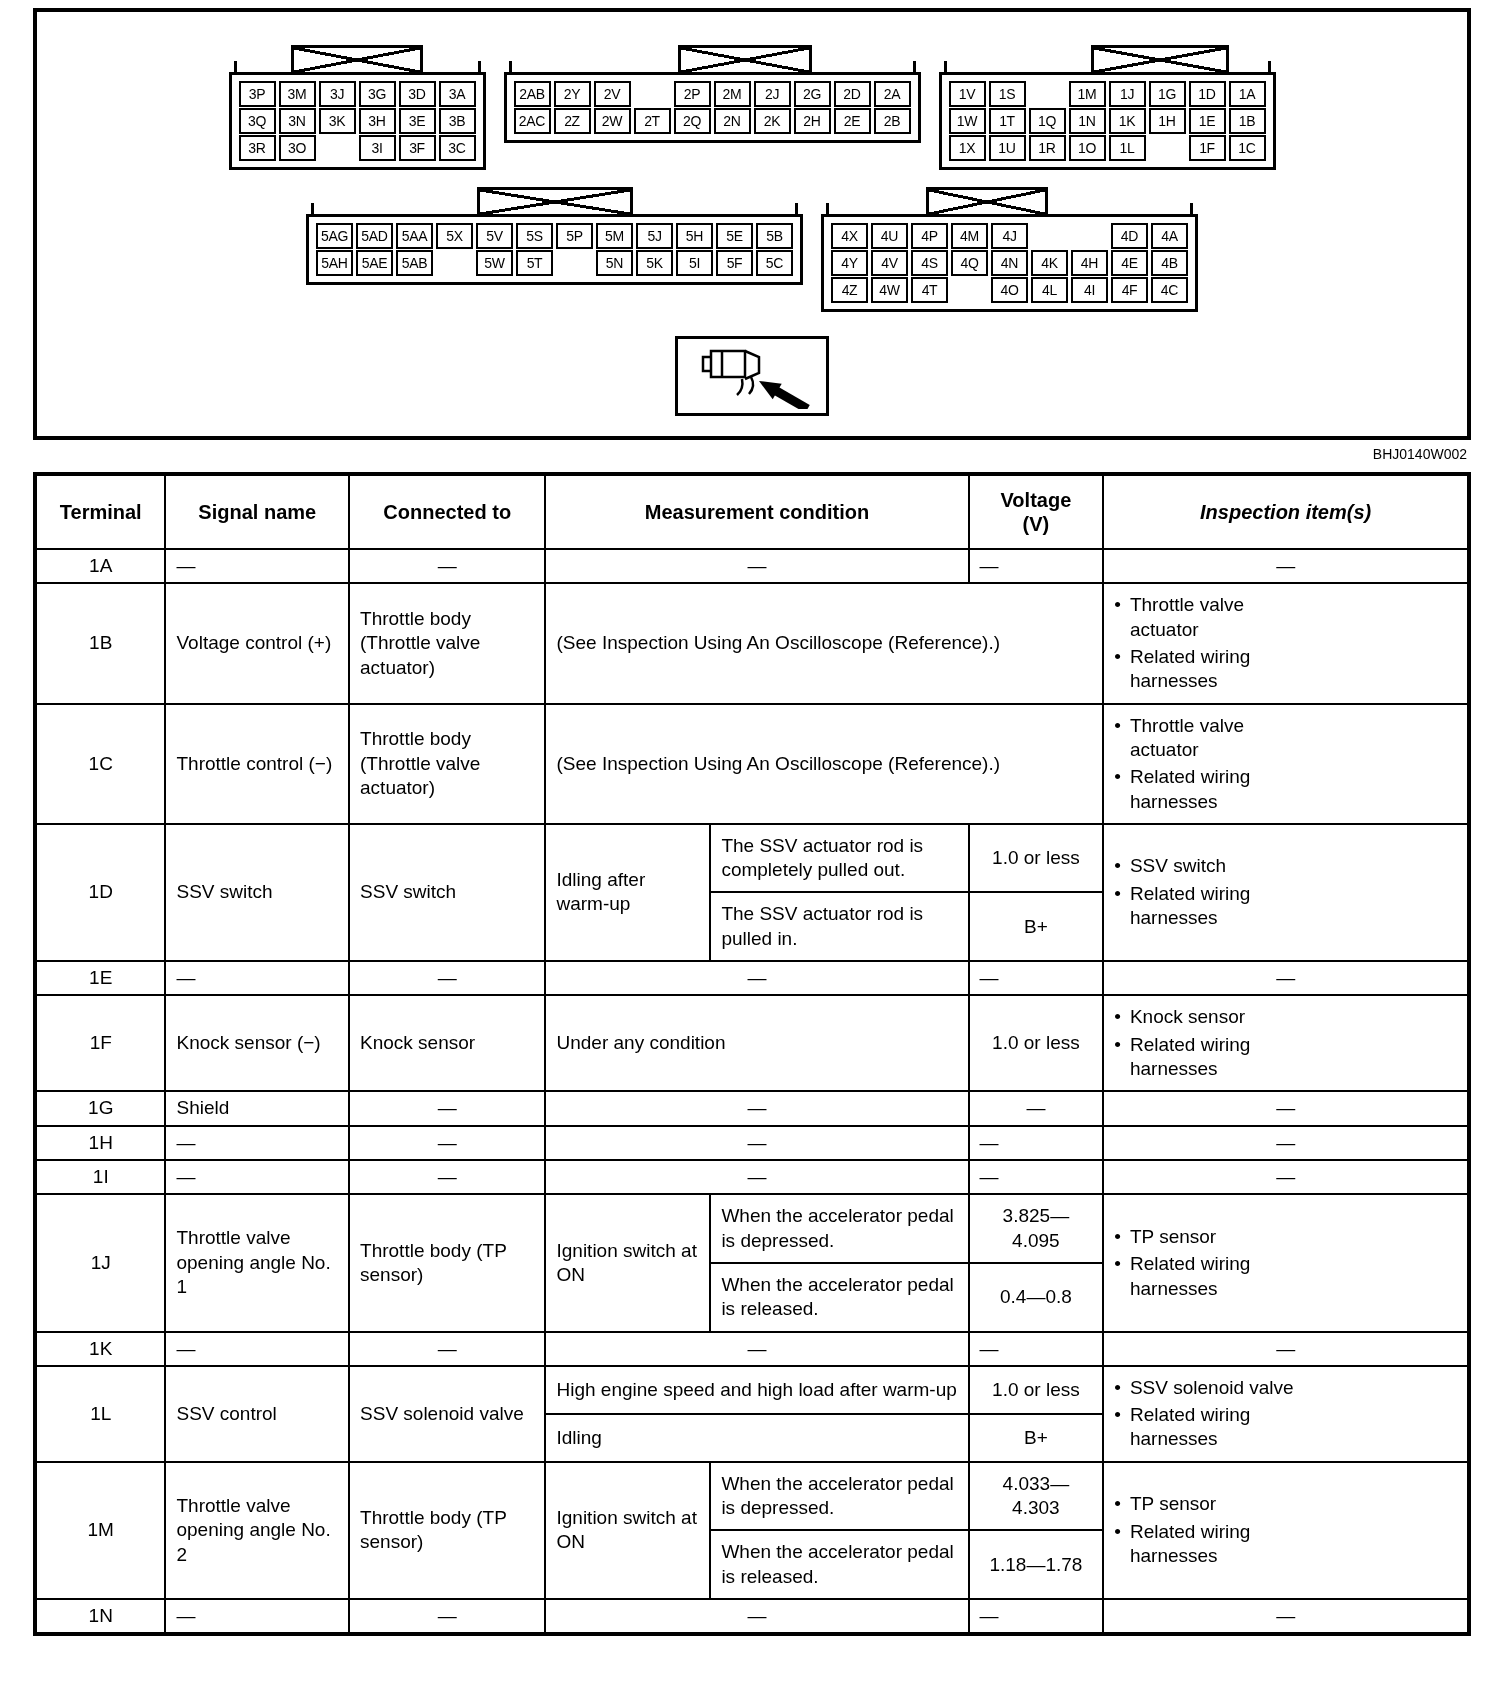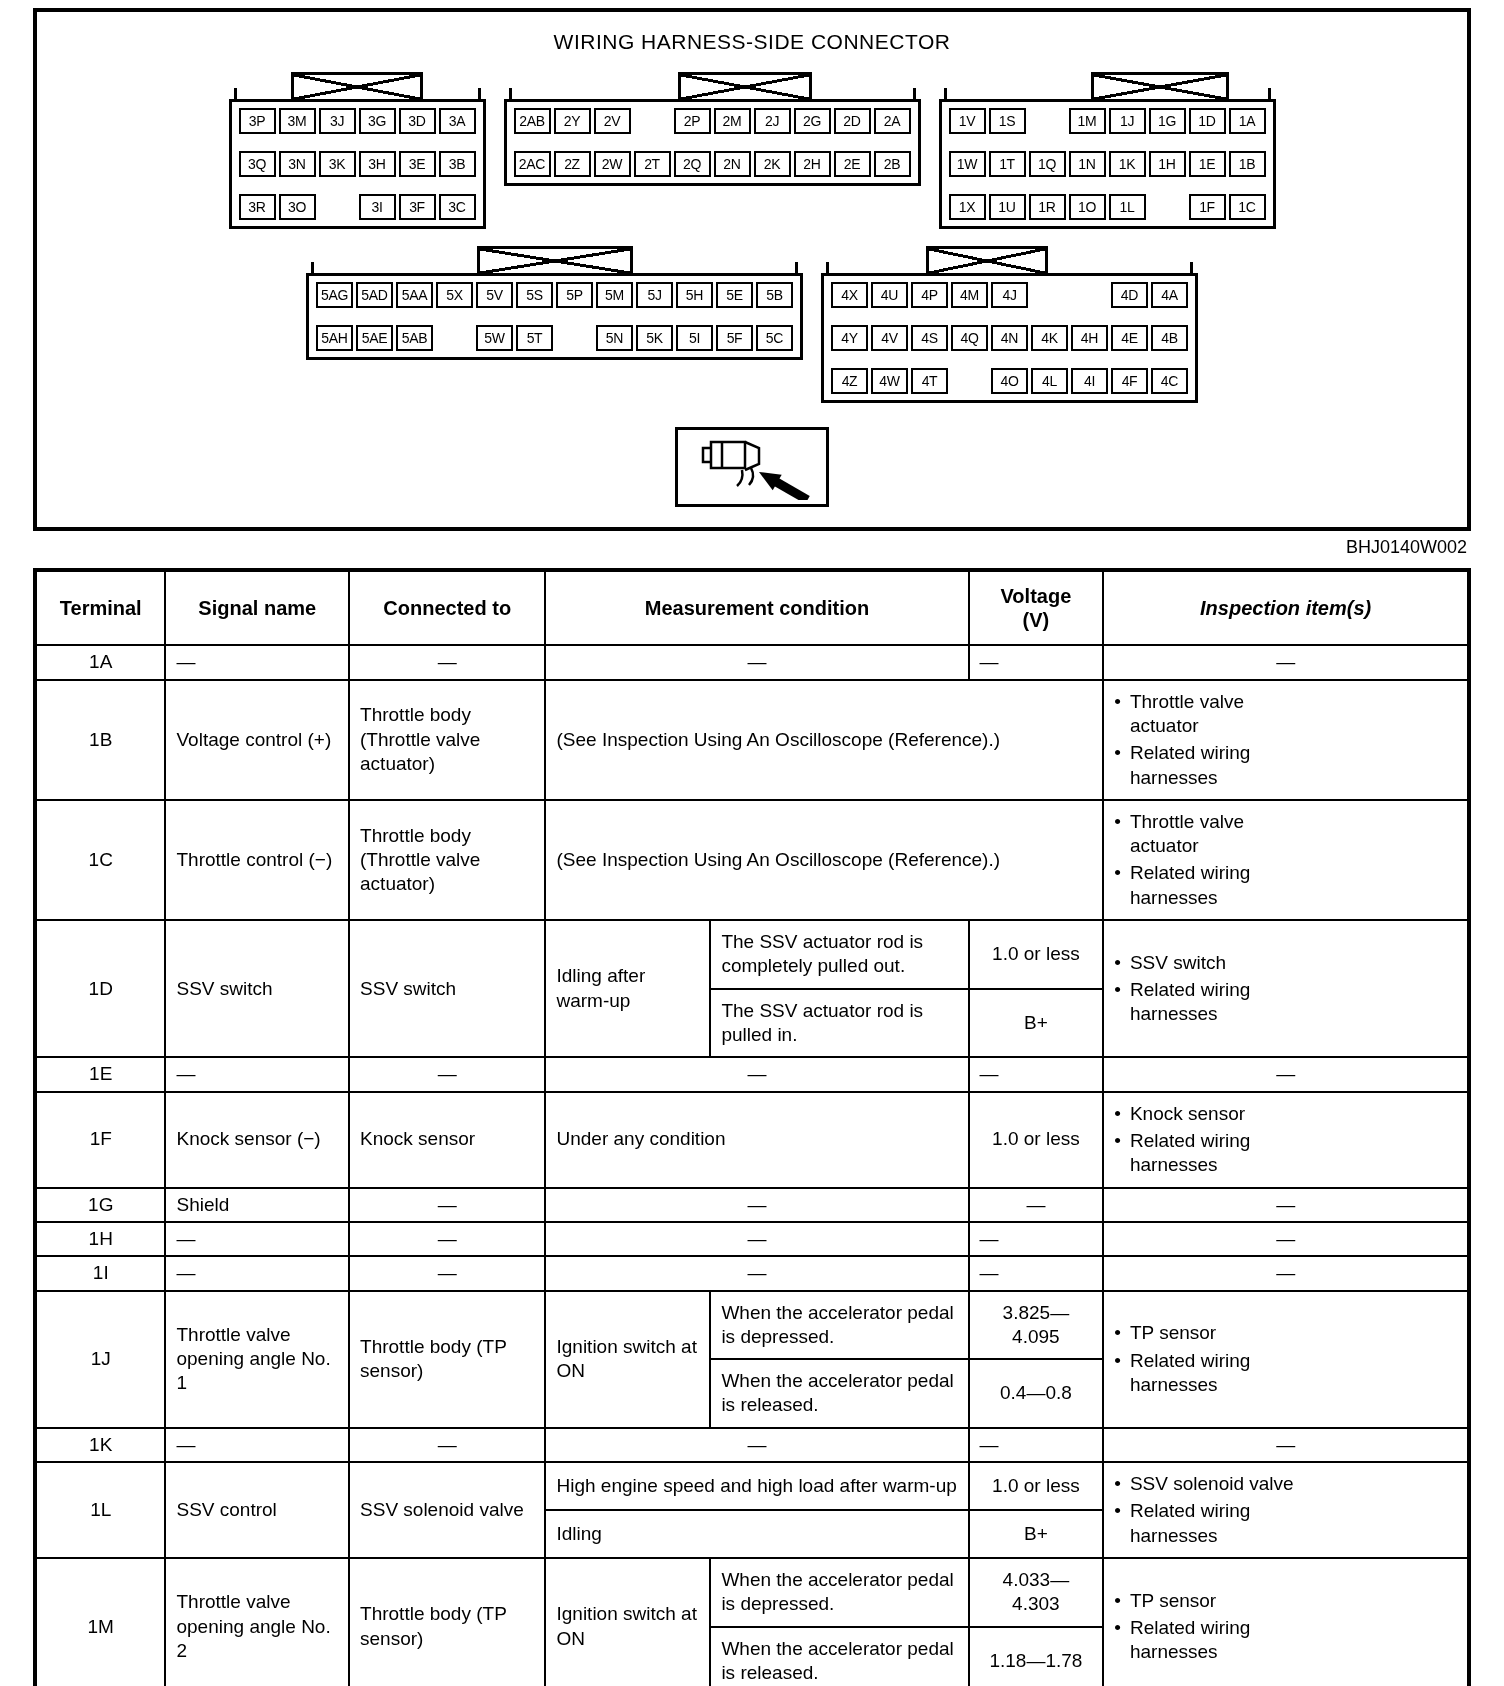--- a/index.html
+++ b/index.html
@@ -35,35 +35,35 @@
       linear-gradient(to top right, transparent calc(50% - 1.5px), #000 calc(50% - 1.5px), #000 calc(50% + 1.5px), transparent calc(50% + 1.5px)),
       linear-gradient(to bottom right, transparent calc(50% - 1.5px), #000 calc(50% - 1.5px), #000 calc(50% + 1.5px), transparent calc(50% + 1.5px));
   }
   .connector[data-conn="3"] .xtab { left: 50%; width: 132px; }
   .connector[data-conn="2"] .xtab { left: 58%; width: 134px; }
   .connector[data-conn="1"] .xtab { left: 66%; width: 138px; }
   .connector[data-conn="5"] .xtab { left: 50%; width: 156px; }
   .connector[data-conn="4"] .xtab { left: 44%; width: 122px; }
 
   .pin-row { display: flex; gap: 3px; }
-  .pin-row + .pin-row { margin-top: 17px; }
+  .pin-row + .pin-row { margin-top: 1px; }
   .pin {
     width: 37px; height: 26px; border: 2px solid #000;
     display: flex; align-items: center; justify-content: center;
     font-size: 14px; letter-spacing: -0.3px; background: #fff;
   }
   .pin.blank { border-color: transparent; background: transparent; }
 
   .plug-wrap { display: flex; justify-content: center; margin-top: 24px; }
   .plug-box {
     border: 3px solid #000; width: 154px; height: 80px;
     display: flex; align-items: center; justify-content: center;
   }
 
-  .figure-code { text-align: right; font-size: 18px; padding: 6px 4px 10px 0; }
+  .figure-code { text-align: right; font-size: 14px; padding: 6px 4px 10px 0; }
 
   
   table.term-table {
     width: 100%; border-collapse: collapse; border: 4px solid #000; table-layout: fixed;
   }
   .term-table th, .term-table td { border: 2px solid #000; }
   .term-table th {
     font-size: 20px; font-weight: bold; text-align: center;
     padding: 12px 6px; white-space: pre-line; line-height: 1.2;
   }
@@ -80,21 +80,20 @@
   .bullet-item { display: flex; gap: 9px; align-items: flex-start; text-align: left; }
   .bullet-item .bullet-dot { flex: 0 0 auto; }
   .bullet-item .text { display: inline-block; max-width: 185px; }
 </style>
 </head>
 <body>
 
 <div class="page">
 
   <div class="diagram-box">
-    <div class="diagram-subtitle">WIRING HARNESS-SIDE CONNECTOR</div>
 
     <div class="connector-group">
         <div class="connector" data-conn="3">
           <div class="xtab"></div>
           <div class="pin-row">
             <div class="pin">3P</div>
             <div class="pin">3M</div>
             <div class="pin">3J</div>
             <div class="pin">3G</div>
             <div class="pin">3D</div>

